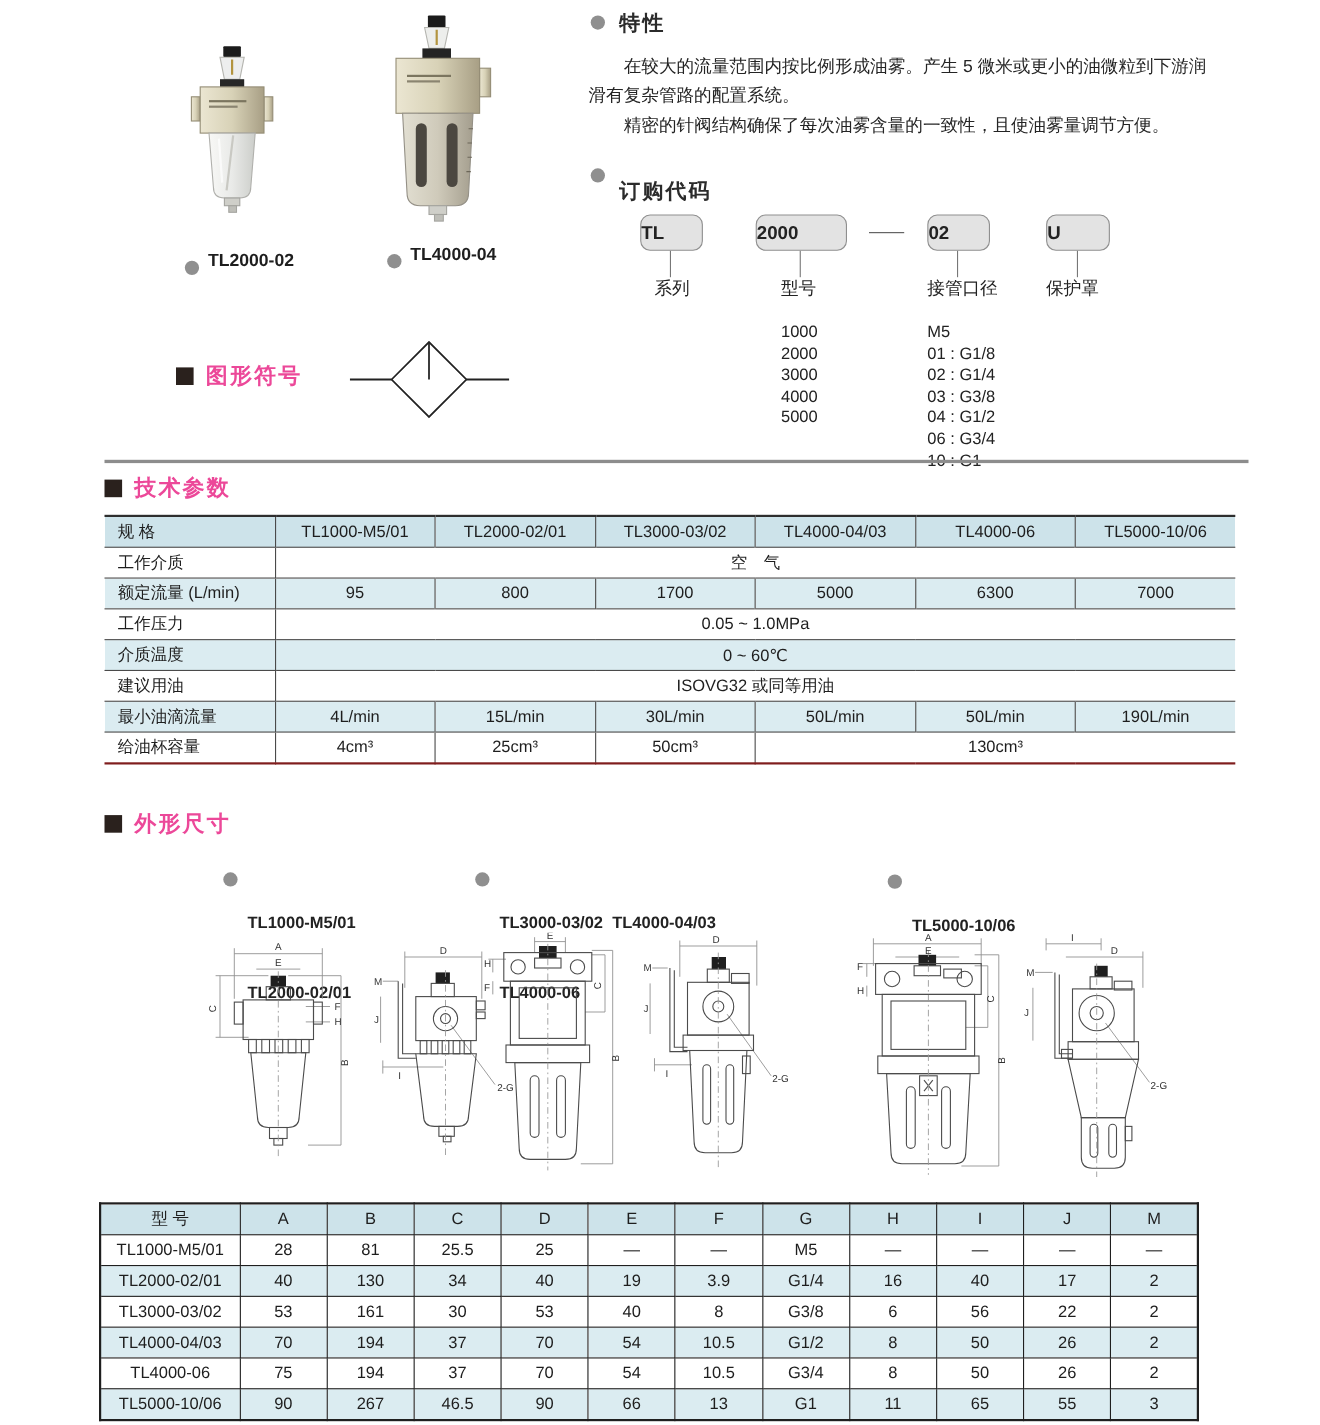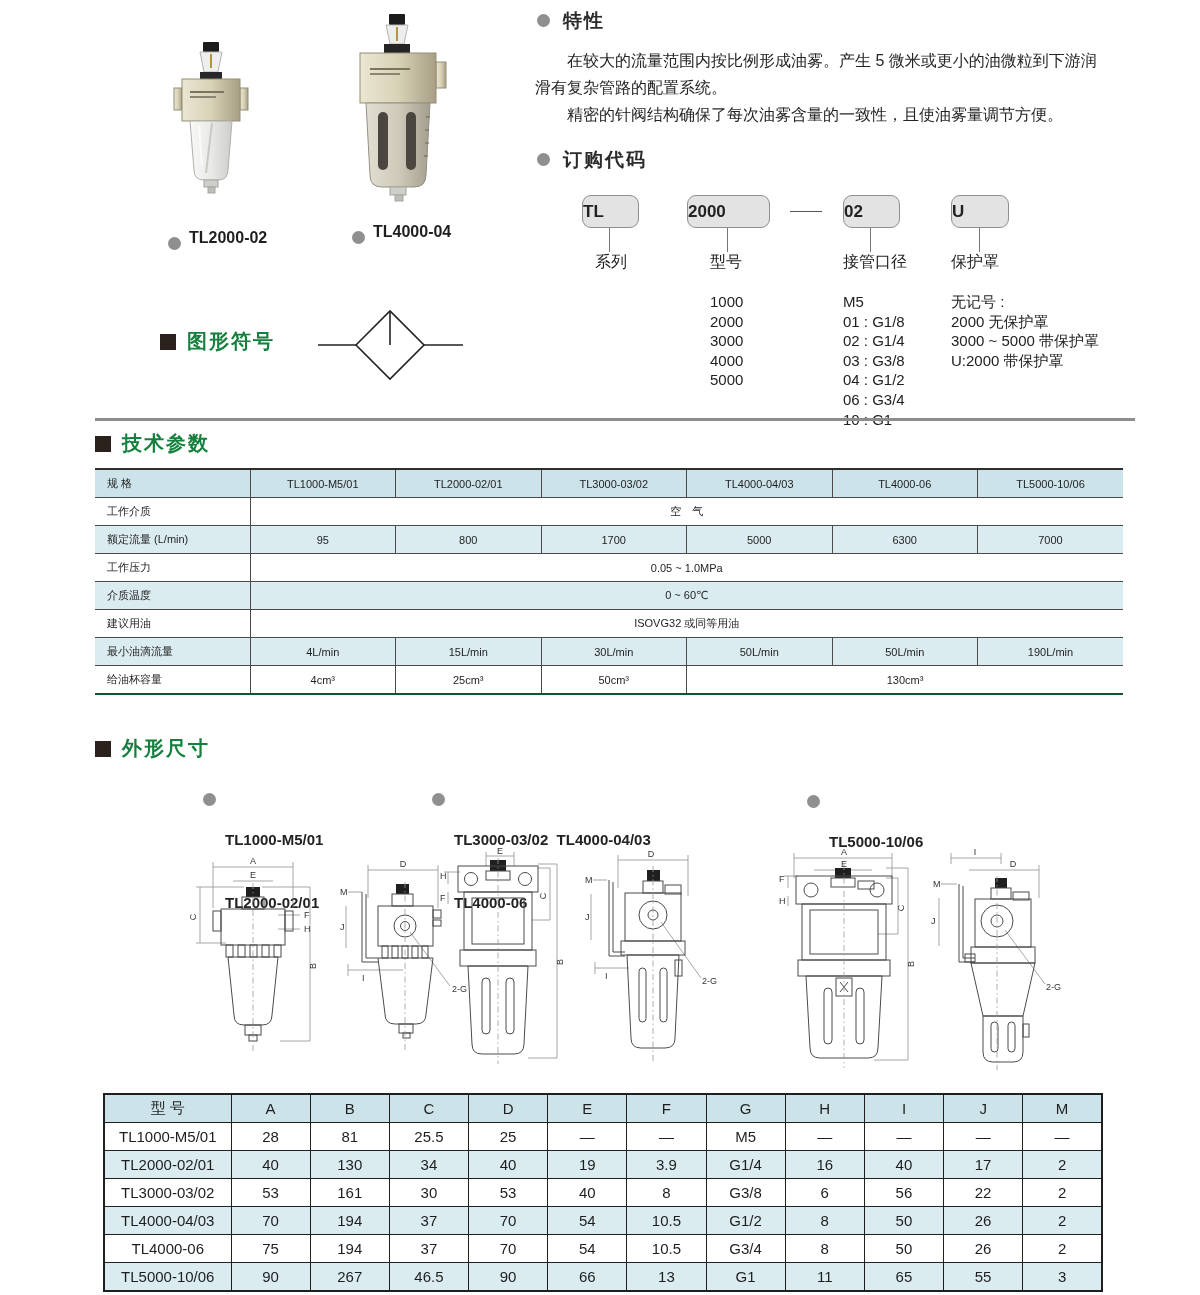--- a/index.html
+++ b/index.html
@@ -3,37 +3,37 @@
 <meta charset="utf-8">
 <style>
   html,body{margin:0;padding:0;background:#fff;}
   .page{position:relative;width:1200px;height:1295px;background:#fff;overflow:hidden;
         font-family:"Liberation Sans","DejaVu Sans",sans-serif;color:#1e1e1e;}
   .abs{position:absolute;}
   
   .dot{position:absolute;width:13px;height:13px;border-radius:50%;background:#8f8f8f;}
   .sq{display:inline-block;width:16px;height:16px;background:#2a211d;margin-right:11px;vertical-align:-2px;}
   .btitle{position:absolute;font-size:19px;font-weight:bold;color:#2b2b2b;letter-spacing:2px;text-align:right;}
-  .sec-title{position:absolute;font-size:20px;font-weight:bold;color:#15803d;letter-spacing:2px;}
+  .sec-title{position:absolute;font-size:20px;font-weight:bold;color:#ec4899;letter-spacing:2px;}
   
   .para{position:absolute;left:535px;top:47px;width:575px;font-size:16px;line-height:27px;color:#242424;}
   .para p{margin:0;text-indent:2em;}
   
   .od{position:absolute;left:535px;top:190px;width:660px;height:228px;font-size:15px;}
   .obox{position:absolute;top:5px;height:31px;background:#e3e3e3;border:1.5px solid #8f8f8f;
         border-radius:9px;text-align:left;line-height:31px;font-size:17px;font-weight:bold;color:#222;}
   .dashline{position:absolute;width:32px;height:0;border-top:1.5px solid #555;}
   .conn{position:absolute;width:1px;height:24px;background:#777;top:38px;}
   .odlbl{position:absolute;top:62px;font-size:16px;color:#222;}
   .odlist{position:absolute;top:102px;line-height:19.6px;color:#222;white-space:nowrap;}
   
   .rule{position:absolute;left:95px;top:418px;width:1040px;height:3px;background:#8d8d8d;}
   
   table{border-collapse:collapse;table-layout:fixed;}
-  .tech{width:1028px;font-size:11px;border-bottom:2px solid #14532d;}
+  .tech{width:1028px;font-size:15px;border-bottom:2px solid #7f1d1d;}
   .tech td{border-top:1px solid #4a4a4a;height:27px;text-align:center;padding:0;overflow:hidden;white-space:nowrap;}
   .tech tr.first td{border-top:2px solid #2e2e2e;}
   .tech td.lbl{text-align:left;padding-left:12px;}
   .tech td+td{border-left:1px solid #4a4a4a;}
   .bg{background:#dbecf1;margin-left:14px;}
   .hd{background:#cde3ea;}
   .dimtbl{width:1000px;font-size:15px;border:2px solid #1f1f1f;}
   .dimtbl td{border:1px solid #1f1f1f;height:27px;text-align:center;padding:0;white-space:nowrap;overflow:hidden;}
   
   .glabel{position:absolute;font-size:15px;font-weight:bold;line-height:21px;color:#222;white-space:pre;}
@@ -122,21 +122,21 @@
   </svg>
 
   <span class="dot" style="left:537px;top:14px"></span>
   <div class="btitle" style="left:563px;top:8px">特性</div>
   <div class="para">
     <p>在较大的流量范围内按比例形成油雾。产生 5 微米或更小的油微粒到下游润滑有复杂管路的配置系统。</p>
     <p>精密的针阀结构确保了每次油雾含量的一致性，且使油雾量调节方便。</p>
   </div>
 
   <span class="dot" style="left:537px;top:153px"></span>
-  <div class="btitle" style="left:563px;top:147px">订购代码</div>
+  <div class="btitle" style="left:563px;top:161px">订购代码</div>
 
   <div class="od">
     <div class="obox" style="left:47px;width:55px">TL</div>
     <div class="obox" style="left:152px;width:81px">2000</div>
     <div class="dashline" style="left:255px;top:21px"></div>
     <div class="obox" style="left:308px;width:55px">02</div>
     <div class="obox" style="left:416px;width:56px">U</div>
 
     <div class="conn" style="left:74px"></div>
     <div class="conn" style="left:192px"></div>
@@ -156,26 +156,20 @@
       <div>5000</div>
     </div>
     <div class="odlist" style="left:308px">
       <div>M5</div>
       <div>01 : G1/8</div>
       <div>02 : G1/4</div>
       <div>03 : G3/8</div>
       <div>04 : G1/2</div>
       <div>06 : G3/4</div>
       <div>10 : G1</div>
-    </div>
-    <div class="odlist" style="left:416px">
-      <div>无记号 :</div>
-      <div>2000 无保护罩</div>
-      <div>3000 ~ 5000 带保护罩</div>
-      <div>U:2000 带保护罩</div>
     </div>
   </div>
 
   <div class="rule"></div>
 
   <div class="sec-title" style="left:95px;top:430px"><span class="sq"></span><span>技术参数</span></div>
 
   <div class="abs" style="left:95px;top:468px">
     <table class="tech">
       <colgroup>
@@ -477,21 +471,21 @@
       <rect x="110" y="176" width="6" height="13"></rect>
     </g>
     <line class="cl" x1="84" y1="28" x2="84" y2="222"></line>
     <text class="dt" x="62" y="7" text-anchor="middle">I</text>
     <text class="dt" x="100" y="19" text-anchor="middle">D</text>
     <text class="dt" x="20" y="39">M</text>
     <text class="dt" x="18" y="76">J</text>
     <text class="dt" x="133" y="142">2-G</text>
   </svg>
 
-  <div class="abs" style="left:103px;top:1093px">
+  <div class="abs" style="left:90px;top:1093px">
     <table class="dimtbl">
       <colgroup>
           <col style="width:127px">
           <col>
           <col>
           <col>
           <col>
           <col>
           <col>
           <col>

